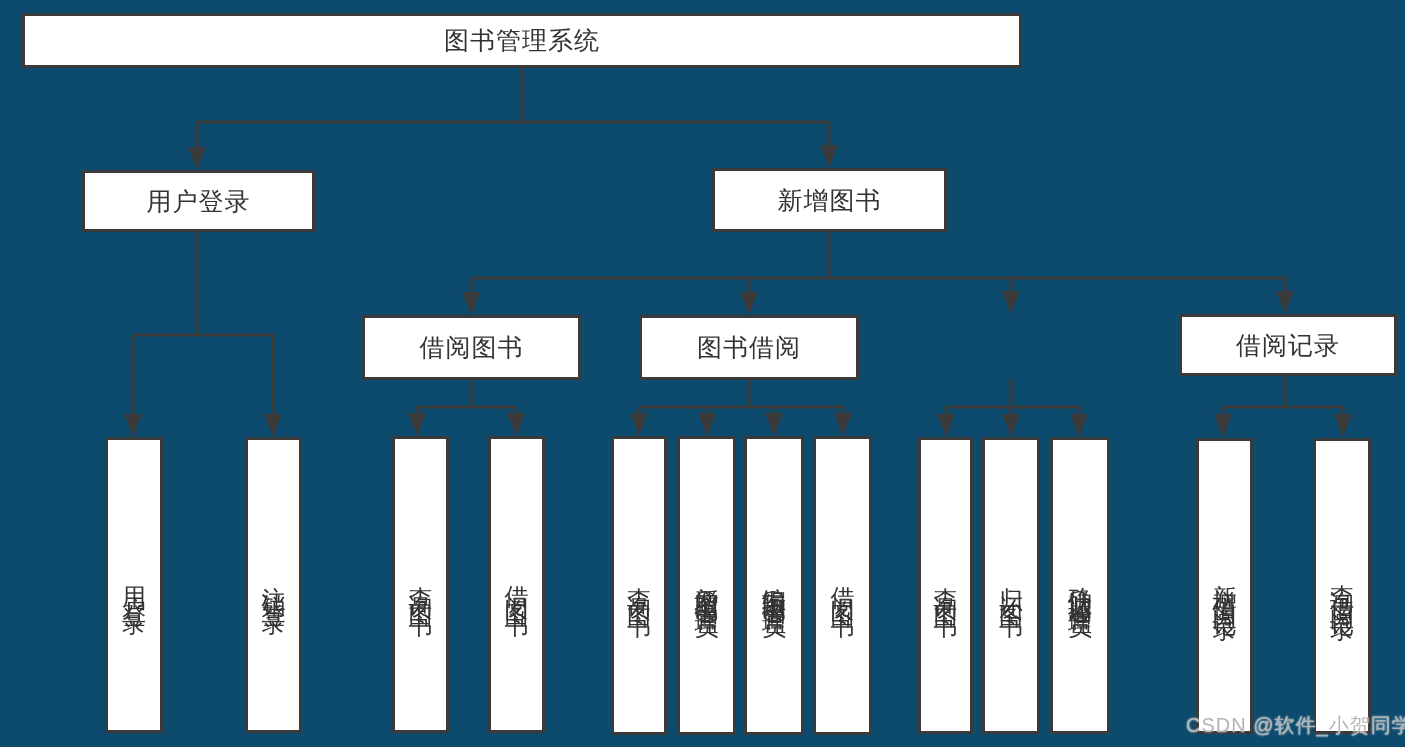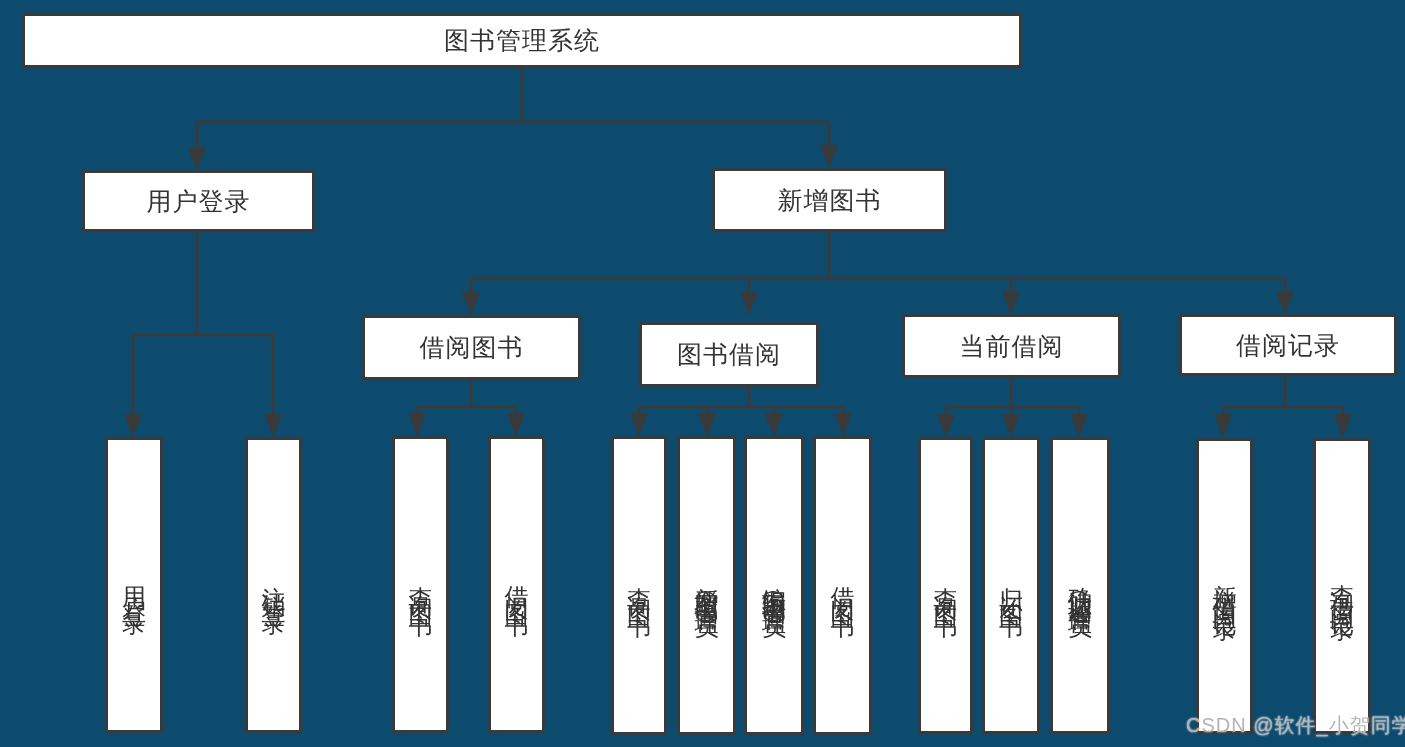--- a/index.html
+++ b/index.html
@@ -123,25 +123,22 @@
   <div class="box" style="left:82px; top:170px; width:233px; height:62px;">
     <span>用户登录</span>
   </div>
   <div class="box" style="left:712px; top:168px; width:235px; height:64px;">
     <span>新增图书</span>
   </div>
 
   <div class="box" style="left:362px; top:315px; width:219px; height:65px;">
     <span>借阅图书</span>
   </div>
-  <div class="box" style="left:639px; top:322px; width:180px; height:65px;justify-content:center;">
+  <div class="box" style="left:639px; top:315px; width:220px; height:65px;justify-content:center;">
     <span>图书借阅</span>
-  </div>
-  <div class="box" style="left:902px; top:314px; width:219px; height:64px;">
-    <span>当前借阅</span>
   </div>
   <div class="box" style="left:1179px; top:314px; width:218px; height:62px;">
     <span>借阅记录</span>
   </div>
 
   <div class="box" style="left:105px; top:437px; width:58px; height:296px;">
     <span class="vtext sp9">用户登录</span>
   </div>
   <div class="box" style="left:245px; top:437px; width:57px; height:296px;">
     <span class="vtext sp9">注销登录</span>

